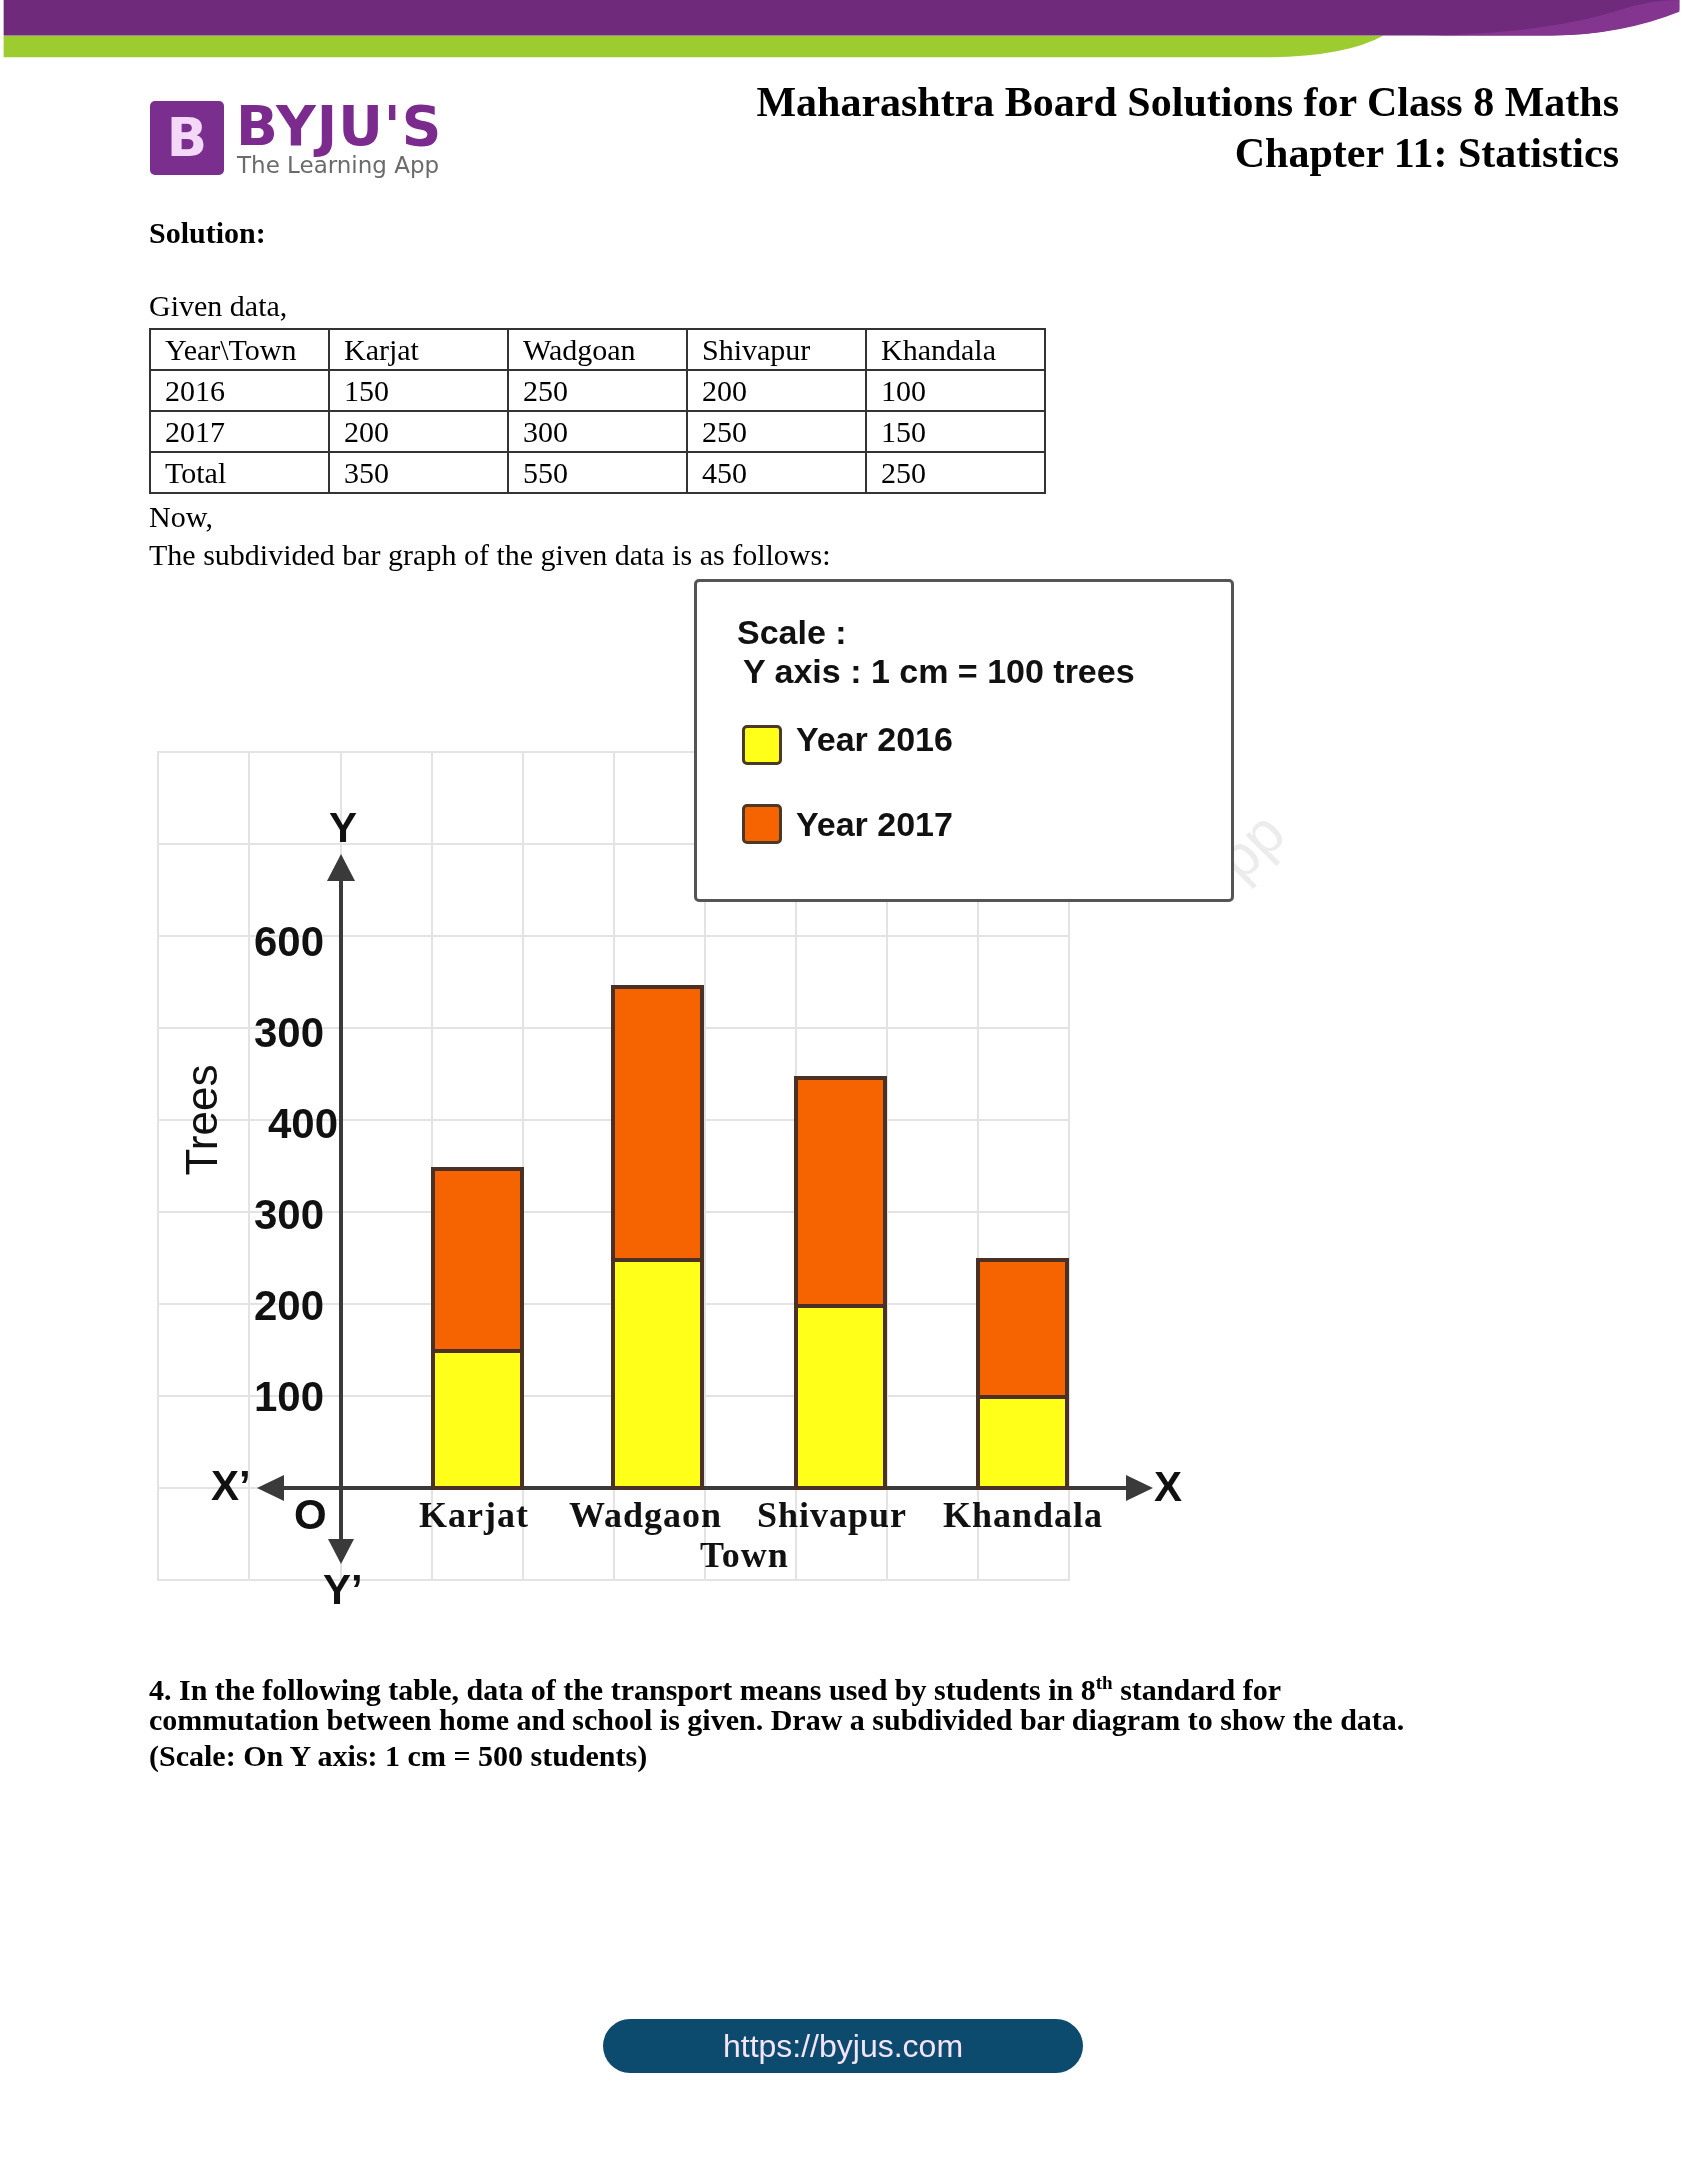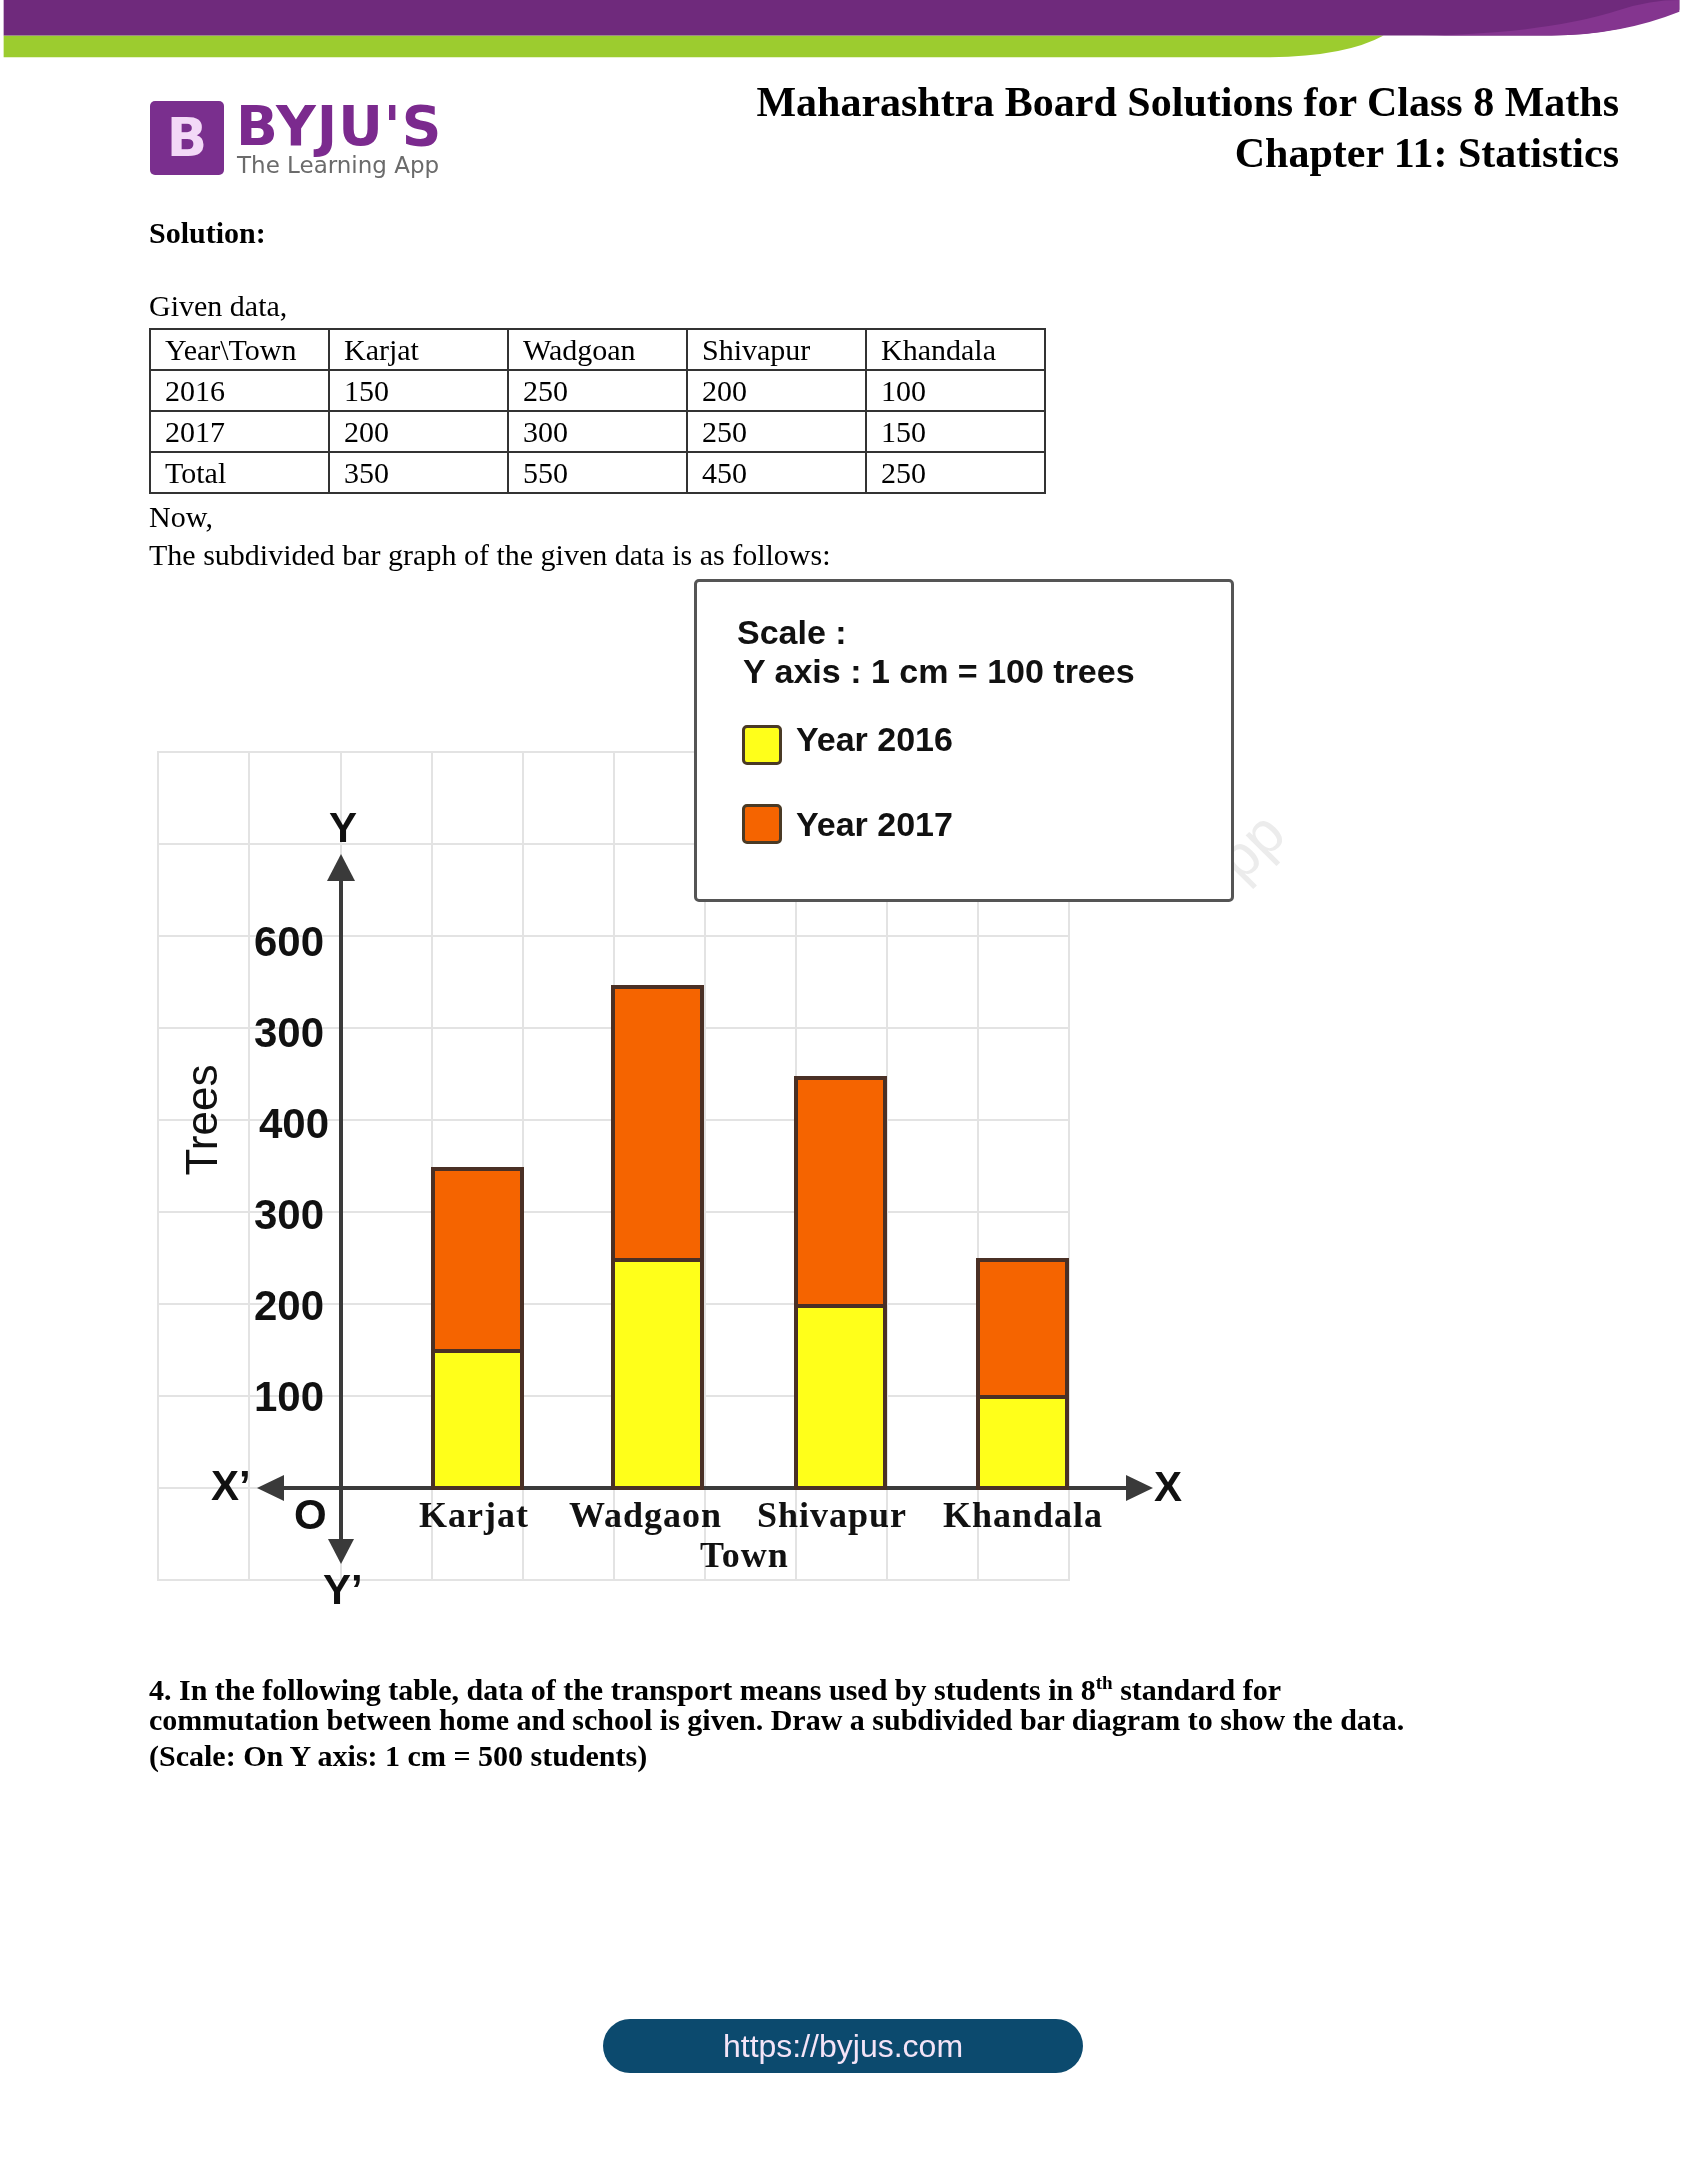--- a/index.html
+++ b/index.html
@@ -138,21 +138,21 @@
   <div class="axis-lbl" style="left:1154px; top:1464px;">X</div>
   <div class="axis-lbl" style="left:211px; top:1463px;">X’</div>
   <div class="axis-lbl" style="left:294px; top:1492px;">O</div>
 
   <div class="axis-lbl" style="left:147px; top:1097px; transform:rotate(-90deg); font-weight:normal; font-size:44px;">Trees</div>
 
   <div id="ticks">
       <div class="tick-lbl" style="left: 235px; top: 1374px;">100</div>
       <div class="tick-lbl" style="left: 235px; top: 1283px;">200</div>
       <div class="tick-lbl" style="left: 235px; top: 1192px;">300</div>
-      <div class="tick-lbl" style="left: 240px; top: 1101px;">400</div>
+      <div class="tick-lbl" style="left: 249px; top: 1101px;">400</div>
       <div class="tick-lbl" style="left: 235px; top: 1010px;">300</div>
       <div class="tick-lbl" style="left: 235px; top: 919px;">600</div>
     </div>
 
   <div id="bars">
       <div class="bar-seg" style="left: 431px; width: 93px; top: 1349px; height: 141px; background: rgb(255, 255, 26);"></div>
       <div class="bar-seg" style="left: 431px; width: 93px; top: 1167px; height: 186px; background: rgb(245, 100, 0);"></div>
       <div class="bar-seg" style="left: 611px; width: 93px; top: 1258px; height: 232px; background: rgb(255, 255, 26);"></div>
       <div class="bar-seg" style="left: 611px; width: 93px; top: 985px; height: 277px; background: rgb(245, 100, 0);"></div>
       <div class="bar-seg" style="left: 794px; width: 93px; top: 1304px; height: 186px; background: rgb(255, 255, 26);"></div>

